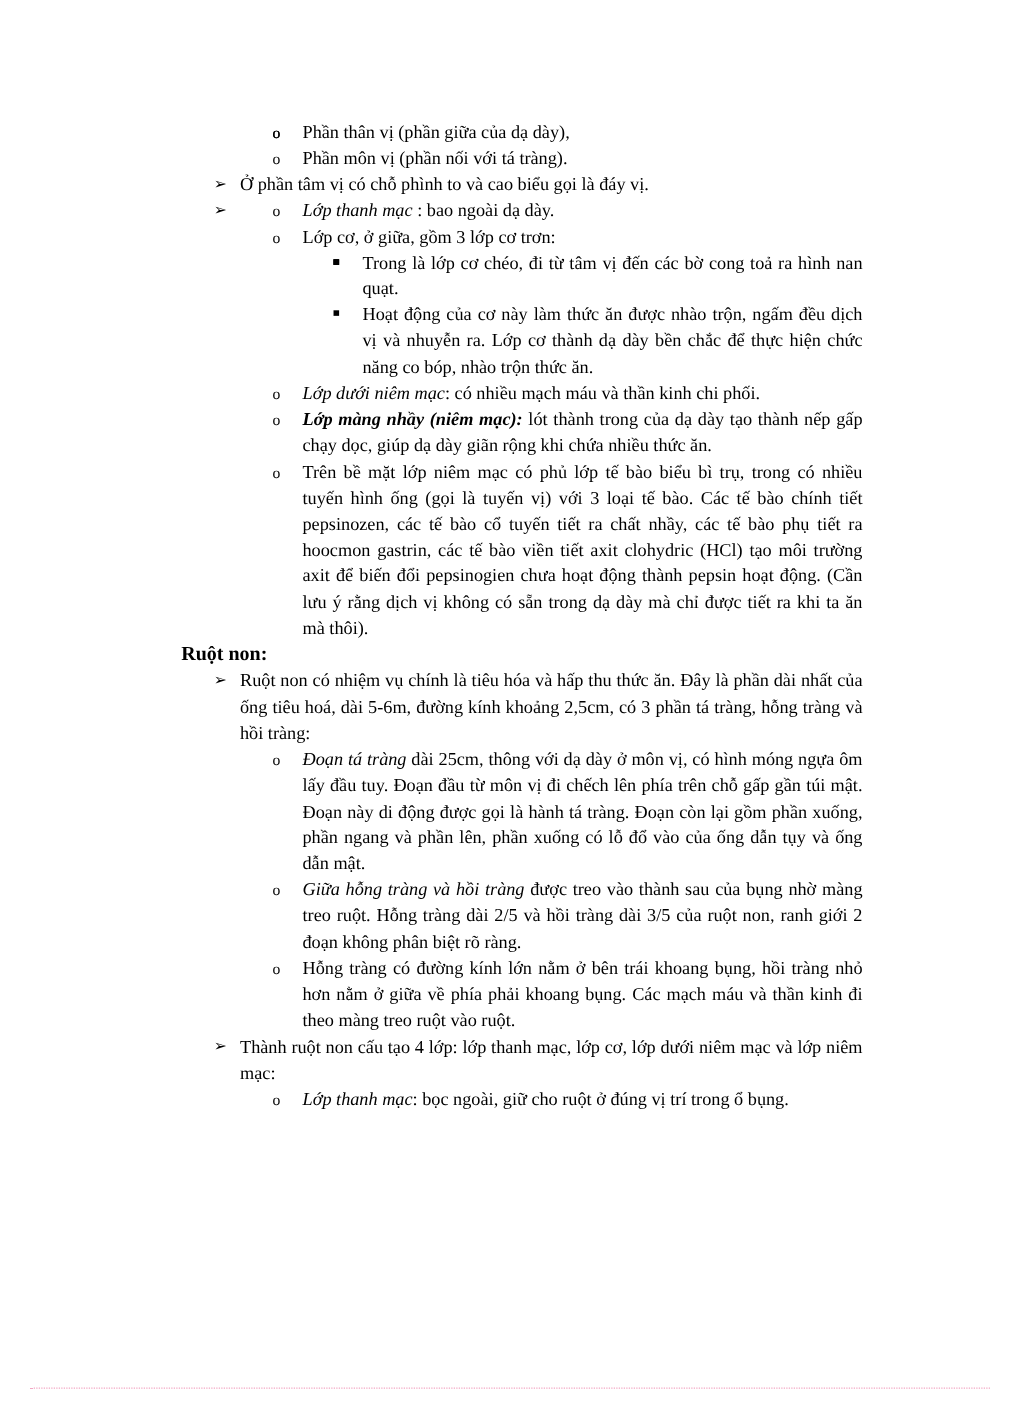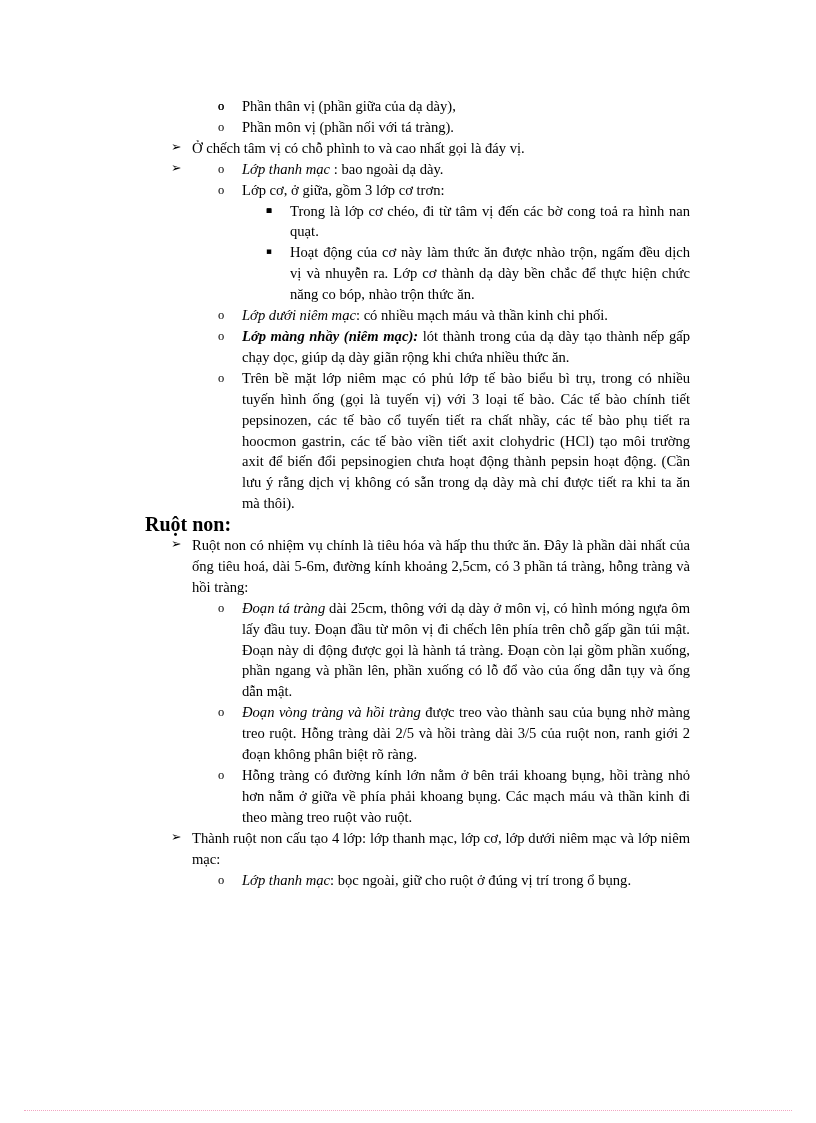--- a/index.html
+++ b/index.html
@@ -73,21 +73,21 @@
     left: -24px;
     top: -1px;
     font-family: "DejaVu Sans", sans-serif;
     font-size: 9px;
     line-height: 20.9px;
   }
 
   .heading {
     margin-left: 145px;
     font-weight: bold;
-    font-size: 20px;
+    font-size: 16px;
     line-height: 20.9px;
     text-align: left;
   }
 
   .txt { display: inline; }
   .it  { font-style: italic; }
   .itb { font-style: italic; font-weight: bold; }
 
   
   .line .txt { }
@@ -103,33 +103,33 @@
   }
 </style>
 </head>
 <body>
 
 <div id="page">
   <div id="content">
       <div class="line lv2"><span class="bullet">o</span></div>
       <div class="line lv2"><span class="bullet">o</span><span class="txt">Phần thân vị (phần giữa của dạ dày),</span></div>
       <div class="line lv2"><span class="bullet">o</span><span class="txt">Phần môn vị (phần nối với tá tràng).</span></div>
-      <div class="line lv1"><span class="bullet">➢</span><span class="txt">Ở chếch tâm vị có chỗ phình to và cao nhất gọi là đáy vị.</span></div>
+      <div class="line lv1"><span class="bullet">➢</span><span class="txt">Ở phần tâm vị có chỗ phình to và cao biểu gọi là đáy vị.</span></div>
       <div class="line lv1"><span class="bullet">➢</span></div>
       <div class="line lv2"><span class="bullet">o</span><span class="txt it">Lớp thanh mạc</span><span class="txt"> : bao ngoài dạ dày.</span></div>
       <div class="line lv2"><span class="bullet">o</span><span class="txt">Lớp cơ, ở giữa, gồm 3 lớp cơ trơn:</span></div>
       <div class="line lv3"><span class="bullet">▪</span></div>
       <div class="line lv3"><span class="bullet">▪</span></div>
       <div class="line lv3"><span class="bullet">▪</span><span class="txt">Trong là lớp cơ chéo, đi từ tâm vị đến các bờ cong toả ra hình nan quạt.</span></div>
       <div class="line lv3"><span class="bullet">▪</span><span class="txt">Hoạt động của cơ này làm thức ăn được nhào trộn, ngấm đều dịch vị và nhuyễn ra. Lớp cơ thành dạ dày bền chắc để thực hiện chức năng co bóp, nhào trộn thức ăn.</span></div>
       <div class="line lv2"><span class="bullet">o</span><span class="txt it">Lớp dưới niêm mạc</span><span class="txt">: có nhiều mạch máu và thần kinh chi phối.</span></div>
       <div class="line lv2"><span class="bullet">o</span><span class="txt itb">Lớp màng nhầy (niêm mạc):</span><span class="txt"> lót thành trong của dạ dày tạo thành nếp gấp chạy dọc, giúp dạ dày giãn rộng khi chứa nhiều thức ăn.</span></div>
       <div class="line lv2"><span class="bullet">o</span><span class="txt">Trên bề mặt lớp niêm mạc có phủ lớp tế bào biểu bì trụ, trong có nhiều tuyến hình ống (gọi là tuyến vị) với 3 loại tế bào. Các tế bào chính tiết pepsinozen, các tế bào cổ tuyến tiết ra chất nhầy, các tế bào phụ tiết ra hoocmon gastrin, các tế bào viền tiết axit clohydric (HCl) tạo môi trường axit để biến đổi pepsinogien chưa hoạt động thành pepsin hoạt động. (Cần lưu ý rằng dịch vị không có sẵn trong dạ dày mà chỉ được tiết ra khi ta ăn mà thôi).</span></div>
       <div class="line heading"><span class="txt">Ruột non:</span></div>
       <div class="line lv1"><span class="bullet">➢</span><span class="txt">Ruột non có nhiệm vụ chính là tiêu hóa và hấp thu thức ăn. Đây là phần dài nhất của ống tiêu hoá, dài 5-6m, đường kính khoảng 2,5cm, có 3 phần tá tràng, hỗng tràng và hồi tràng:</span></div>
       <div class="line lv2"><span class="bullet">o</span><span class="txt it">Đoạn tá tràng</span><span class="txt"> dài 25cm, thông với dạ dày ở môn vị, có hình móng ngựa ôm lấy đầu tuy. Đoạn đầu từ môn vị đi chếch lên phía trên chỗ gấp gần túi mật. Đoạn này di động được gọi là hành tá tràng. Đoạn còn lại gồm phần xuống, phần ngang và phần lên, phần xuống có lỗ đổ vào của ống dẫn tụy và ống dẫn mật.</span></div>
-      <div class="line lv2"><span class="bullet">o</span><span class="txt it">Đoạn vòng tràng và hồi tràng</span><span class="txt"> được treo vào thành sau của bụng nhờ màng treo ruột. Hỗng tràng dài 2/5 và hồi tràng dài 3/5 của ruột non, ranh giới 2 đoạn không phân biệt rõ ràng.</span></div>
+      <div class="line lv2"><span class="bullet">o</span><span class="txt it">Giữa hỗng tràng và hồi tràng</span><span class="txt"> được treo vào thành sau của bụng nhờ màng treo ruột. Hỗng tràng dài 2/5 và hồi tràng dài 3/5 của ruột non, ranh giới 2 đoạn không phân biệt rõ ràng.</span></div>
       <div class="line lv2"><span class="bullet">o</span><span class="txt">Hỗng tràng có đường kính lớn nằm ở bên trái khoang bụng, hồi tràng nhỏ hơn nằm ở giữa về phía phải khoang bụng. Các mạch máu và thần kinh đi theo màng treo ruột vào ruột.</span></div>
       <div class="line lv1"><span class="bullet">➢</span><span class="txt">Thành ruột non cấu tạo 4 lớp: lớp thanh mạc, lớp cơ, lớp dưới niêm mạc và lớp niêm mạc:</span></div>
       <div class="line lv2"><span class="bullet">o</span><span class="txt it">Lớp thanh mạc</span><span class="txt">: bọc ngoài, giữ cho ruột ở đúng vị trí trong ổ bụng.</span></div>
     </div>
   <div id="page-break-guide"></div>
 </div>
 
 </body></html>

